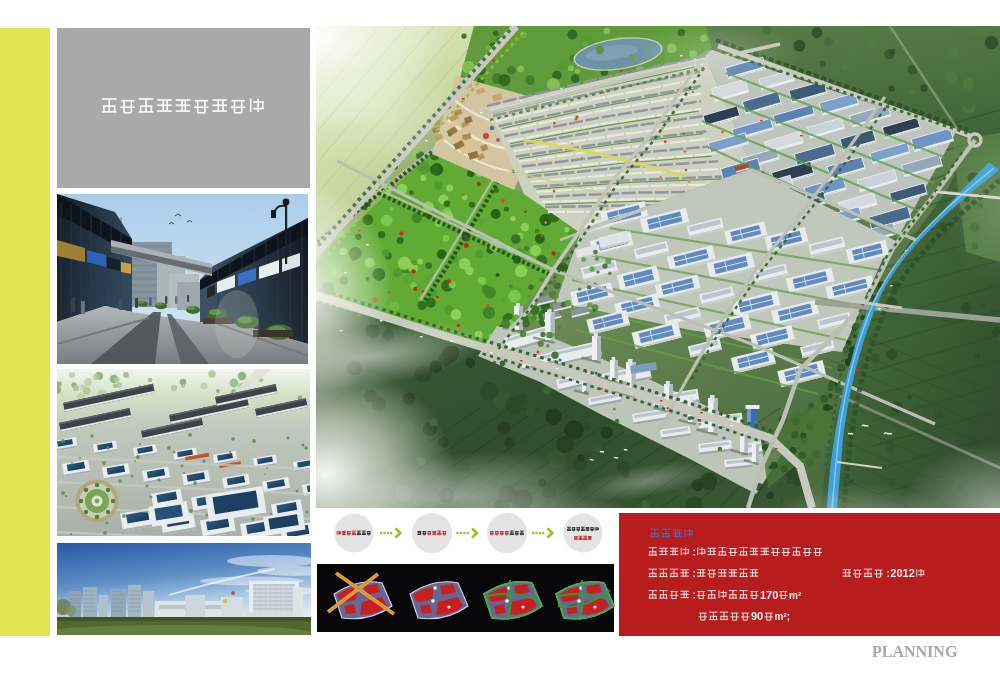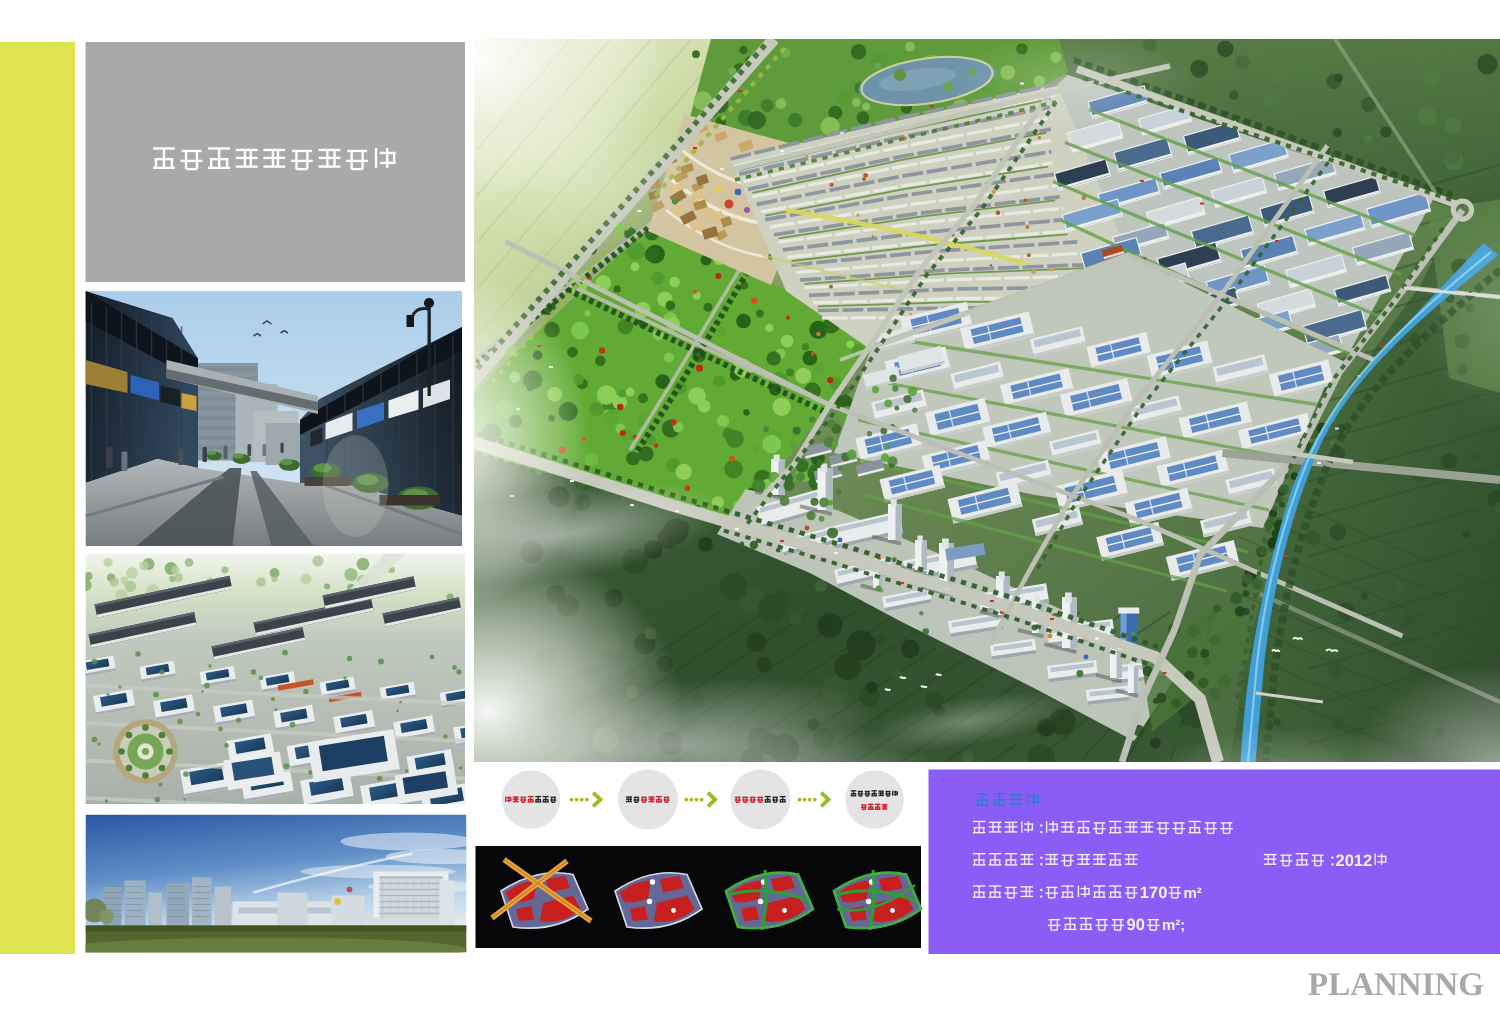--- a/index.html
+++ b/index.html
@@ -2113,21 +2113,21 @@
         <circle cx="27" cy="12" r="1.8" fill="#fff"></circle>
         <circle cx="25" cy="25" r="1.8" fill="#fff"></circle>
         <circle cx="41" cy="31" r="1.6" fill="#fff"></circle>
         <path d="M2,21 Q28,13 58,25 M28,4 Q30,22 26,44" stroke="#2f9e33" stroke-width="2" fill="none"></path>
         <path d="M2,18 Q26,2 50,7 L60,30 Q38,46 10,42 Z" fill="none" stroke="#3fae3f" stroke-width="1.8"></path>
         <path d="M4,30 Q28,35 56,14" stroke="#2f9e33" stroke-width="1.8" fill="none"></path>
       </g>
     </svg>
 </div>
 
-<div class="abs" style="left:619px;top:513px;width:381px;height:123px;background:#8b5cf6;"><svg width="381" height="123" viewBox="0 0 381 123">
+<div class="abs" style="left:619px;top:513px;width:381px;height:123px;background:#b91c1c;"><svg width="381" height="123" viewBox="0 0 381 123">
       <rect x="31.59" y="15.71" width="8.58" height="0.93" fill="#2e7bd0"></rect>
       <rect x="32.17" y="19.9" width="7.41" height="0.93" fill="#2e7bd0"></rect>
       <rect x="31.59" y="23.31" width="8.58" height="0.93" fill="#2e7bd0"></rect>
       <rect x="35.41" y="16.17" width="0.93" height="7.61" fill="#2e7bd0"></rect>
       <rect x="32.29" y="20.36" width="0.93" height="3.41" fill="#2e7bd0"></rect>
       <rect x="38.53" y="20.36" width="0.93" height="3.41" fill="#2e7bd0"></rect>
       <rect x="42.79" y="15.71" width="8.58" height="0.93" fill="#2e7bd0"></rect>
       <rect x="43.37" y="19.9" width="7.41" height="0.93" fill="#2e7bd0"></rect>
       <rect x="42.79" y="23.31" width="8.58" height="0.93" fill="#2e7bd0"></rect>
       <rect x="46.61" y="16.17" width="0.93" height="7.61" fill="#2e7bd0"></rect>
@@ -2409,13 +2409,13 @@
       <text x="132.0" y="107.2" font-family="Liberation Sans, sans-serif" font-size="11" font-weight="bold" fill="#f2f2f2">90</text>
       <rect x="145.96" y="99.65" width="7.65" height="0.91" fill="#f2f2f2"></rect>
       <rect x="145.57" y="103.48" width="8.42" height="0.91" fill="#f2f2f2"></rect>
       <rect x="147.22" y="100.1" width="0.91" height="6.98" fill="#f2f2f2"></rect>
       <rect x="151.43" y="100.1" width="0.91" height="6.98" fill="#f2f2f2"></rect>
       <rect x="147.68" y="106.64" width="4.21" height="0.91" fill="#f2f2f2"></rect>
       <text x="155.6" y="107.2" font-family="Liberation Sans, sans-serif" font-size="10" font-weight="bold" fill="#f2f2f2">m²;</text>
     </svg></div>
 
 <div class="abs" style="left:872px;top:643px;width:128px;height:20px;font-family:'Liberation Serif',serif;
-  font-size:22px;font-weight:bold;color:#a8a8a8;letter-spacing:0px;">PLANNING</div>
+  font-size:16px;font-weight:bold;color:#a8a8a8;letter-spacing:0px;">PLANNING</div>
 
 </body></html>

